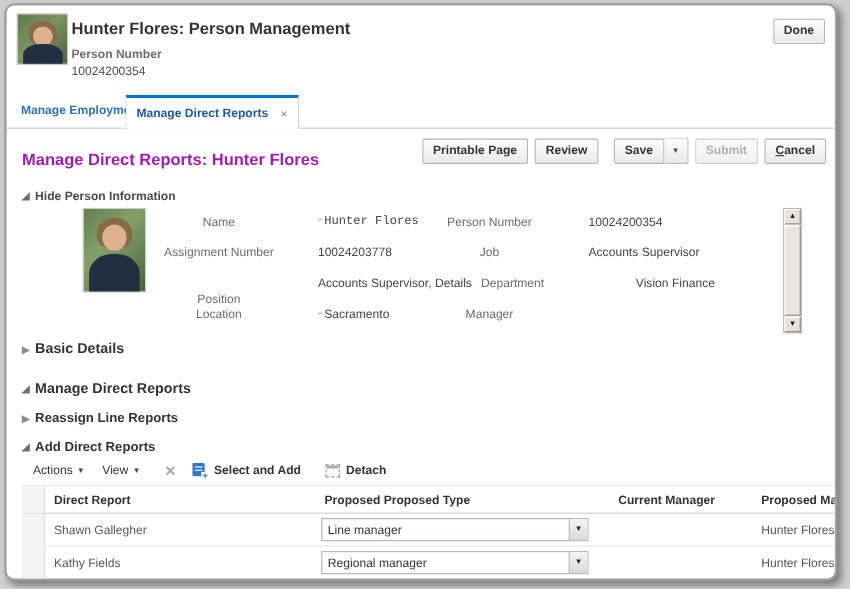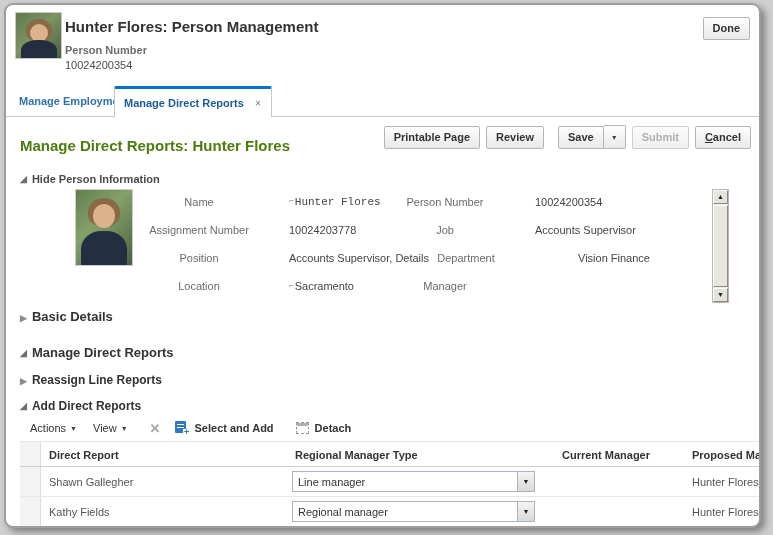--- a/index.html
+++ b/index.html
@@ -45,21 +45,21 @@
   .tab-active {
     position:absolute; left:108px; top:0; height:31px; padding:0 9px;
     background:#fff; border:1px solid #c8c8c8; border-bottom:none;
     border-top:3px solid #0572ce; border-radius:2px 2px 0 0;
     display:flex; align-items:center; gap:6px; cursor:default;
   }
   .tab-active .tab-label { font-size:11px; font-weight:bold; color:#1b5a9b; }
   .tab-x { font-size:8px; color:#7e7e7e; cursor:pointer; margin-left:5px; }
 
   
-  .page-title { position:absolute; left:14px; top:132px; font-size:15px; font-weight:bold; color:#4d7c0f; }
+  .page-title { position:absolute; left:14px; top:132px; font-size:15px; font-weight:bold; color:#a21caf; }
   .actions-row { position:absolute; right:8px; top:120px; display:flex; align-items:center; }
   .actions-row .btn { margin-left:6px; }
   .btn-save { border-radius:2px 0 0 2px; margin-left:14px !important; }
   .btn-save-arrow { margin-left:0 !important; border-left:none; border-radius:0 2px 2px 0; padding:4px 7px; }
   .btn-disabled { color:#b0b0b0; background:linear-gradient(#fbfbfb,#f0f0f0); border-color:#cfcfcf; cursor:default; }
   .btn-cancel::first-letter { text-decoration:underline; }
   .caret { font-size:7px; color:#444; }
 
   
   .disclosure { position:absolute; font-size:11px; font-weight:bold; color:#4a4a4a; cursor:pointer; white-space:nowrap; }
@@ -152,21 +152,21 @@
     <div class="p-face"></div>
     <div class="p-torso"></div>
   </div>
 
   <div class="fld-label" style="left:113px; top:191px;">Name</div>
   <div class="fld-value" style="left:283px; top:191px;font-family:Liberation Mono, monospace;"><span class="ro-marker">⌐</span><span>Hunter Flores</span></div>
 
   <div class="fld-label" style="left:113px; top:219px;">Assignment Number</div>
   <div class="fld-value" style="left:283px; top:219px;">10024203778</div>
 
-  <div class="fld-label" style="left:113px; top:247px;">Position</div>
+  <div class="fld-label" style="left:113px; top:261px;">Position</div>
   <div class="fld-value" style="left:283px; top:247px;">Accounts Supervisor, Details</div>
 
   <div class="fld-label" style="left:113px; top:275px;">Location</div>
   <div class="fld-value" style="left:283px; top:275px;"><span class="ro-marker">⌐</span><span>Sacramento</span></div>
 
   <div class="fld-label" style="left:359px; top:191px;">Person Number</div>
   <div class="fld-value" style="left:529px; top:191px;">10024200354</div>
 
   <div class="fld-label" style="left:359px; top:219px;">Job</div>
   <div class="fld-value" style="left:529px; top:219px;">Accounts Supervisor</div>
@@ -218,21 +218,21 @@
     <div class="tb-item">
       <span class="icon-detach"></span>
       <span>Detach</span>
     </div>
   </div>
 
   <div class="grid">
     <div class="grid-header">
       <div class="sel-col"></div>
       <div class="hcell col1">Direct Report</div>
-      <div class="hcell col2">Regional Manager Type</div>
+      <div class="hcell col2">Proposed Proposed Type</div>
       <div class="hcell col3">Current Manager</div>
       <div class="hcell col4">Proposed Manager</div>
     </div>
 
     <div class="grid-row">
       <div class="sel-col"></div>
       <div class="cell col1">Shawn Gallegher</div>
       <div class="select">
         <span class="sel-text">Line manager</span>
         <span class="sel-arrow">▼</span>

